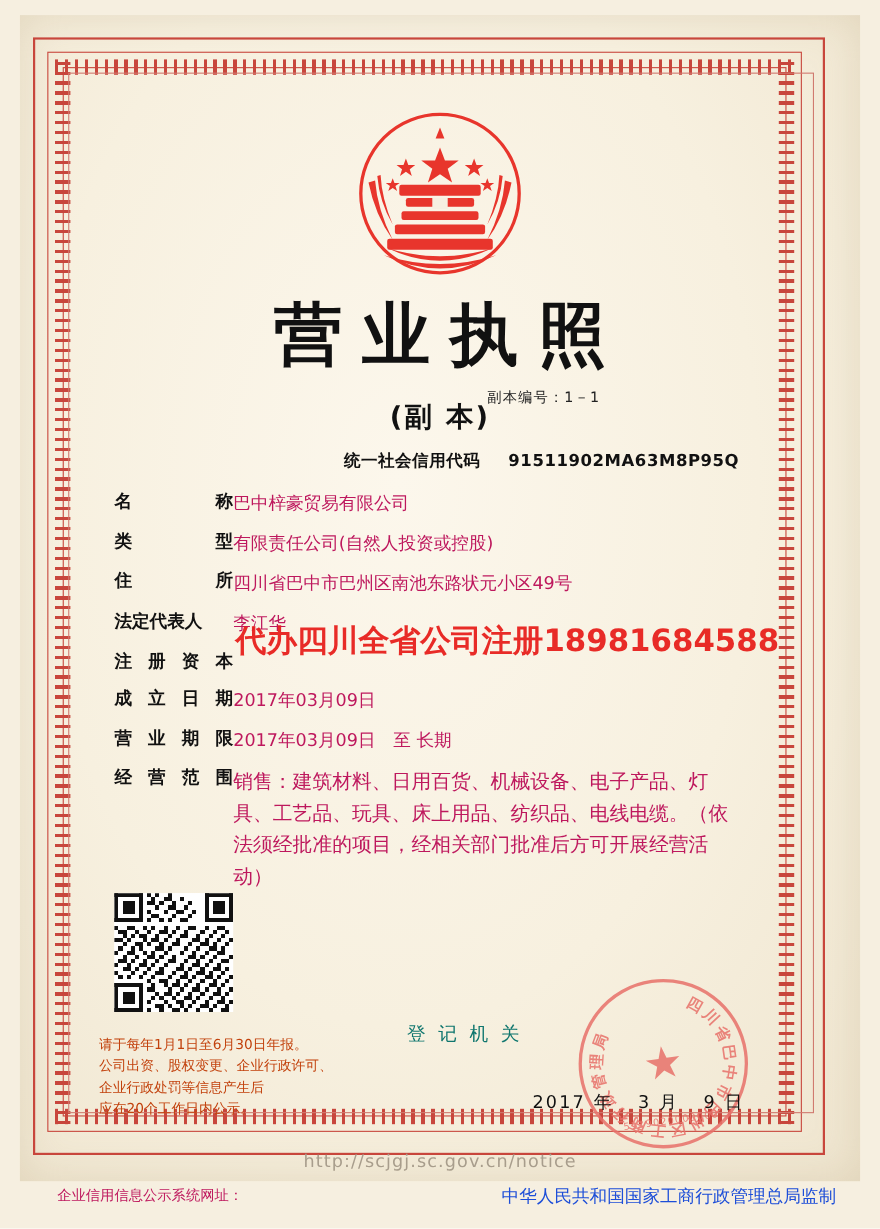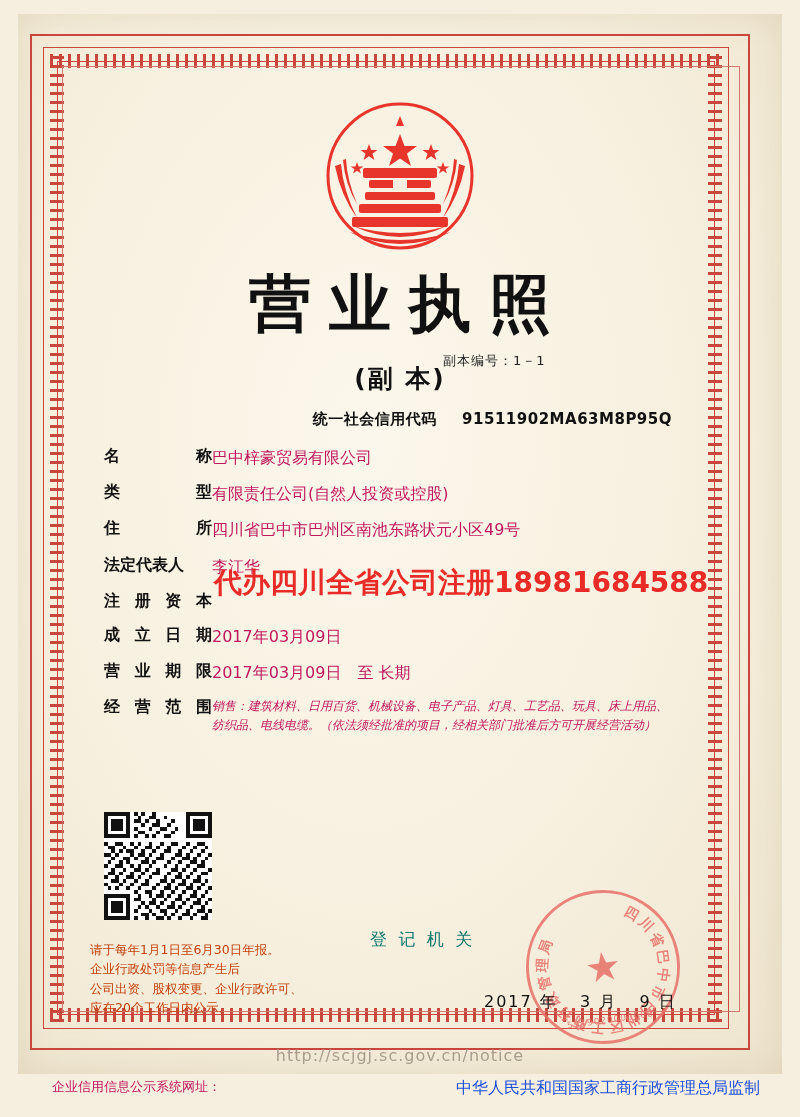--- a/index.html
+++ b/index.html
@@ -147,24 +147,23 @@
     letter-spacing: 0;
   }
   .row .lbl span { display: inline-block; }
   .row .val {
     font-size: 16px;
     color: #be185d;
     line-height: 1.45;
     font-weight: normal;
   }
   .row.scope .val {
-    font-size: 12px;
+    font-size: 18px;
     line-height: 1.6;
     width: 458px;
-    font-style: italic;
   }
 
   
   .watermark {
     position: absolute;
     left: 214px;
     top: 564px;
     font-size: 28px;
     font-weight: bold;
     color: #e8211d;
@@ -610,22 +609,22 @@
           <rect x="17" y="28" width="1" height="1"></rect>
           <rect x="20" y="28" width="1" height="1"></rect>
           <rect x="23" y="28" width="1" height="1"></rect>
           <rect x="26" y="28" width="2" height="1"></rect>
       </g>
     </svg>
   </div>
 
   <div class="footnotes">
     <div>请于每年1月1日至6月30日年报。</div>
+    <div>公司出资、股权变更、企业行政许可、</div>
     <div>企业行政处罚等信息产生后</div>
-    <div>公司出资、股权变更、企业行政许可、</div>
     <div>应在20个工作日内公示。</div>
   </div>
 
   <div class="registry">登 记 机 关</div>
 
   <div class="seal">
     <div class="star">★</div>
     <div class="seal-text">
       <svg viewBox="0 0 148 148" width="148" height="148" aria-hidden="true">
         <defs>

